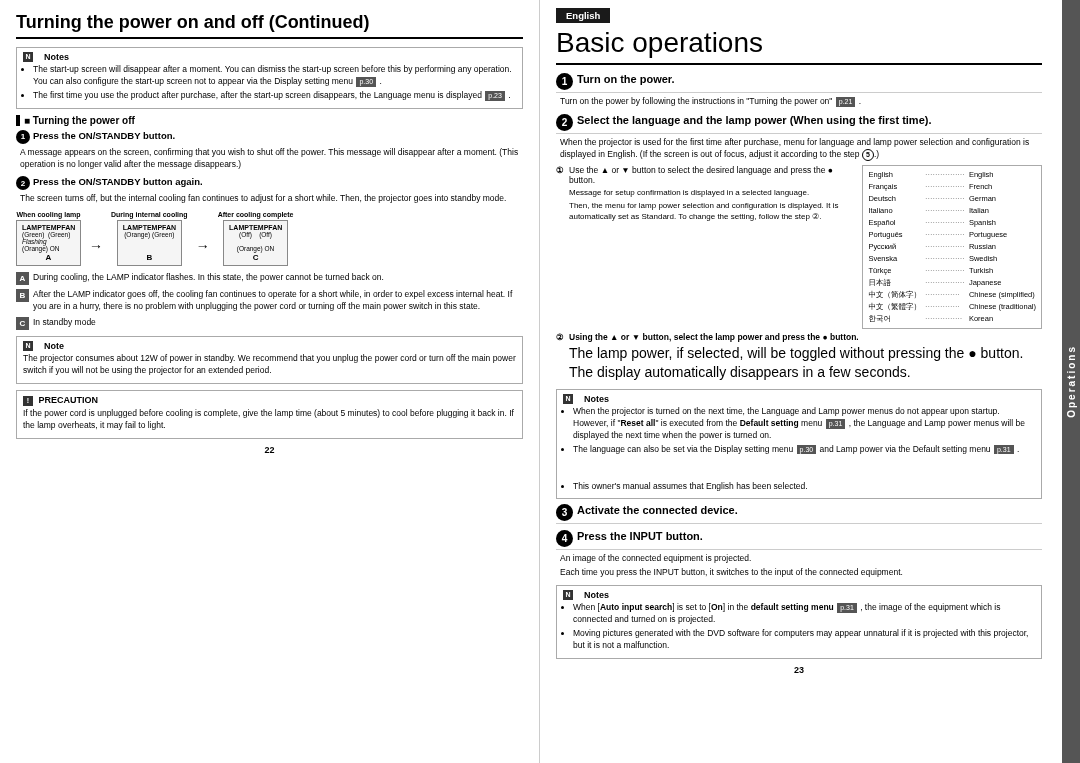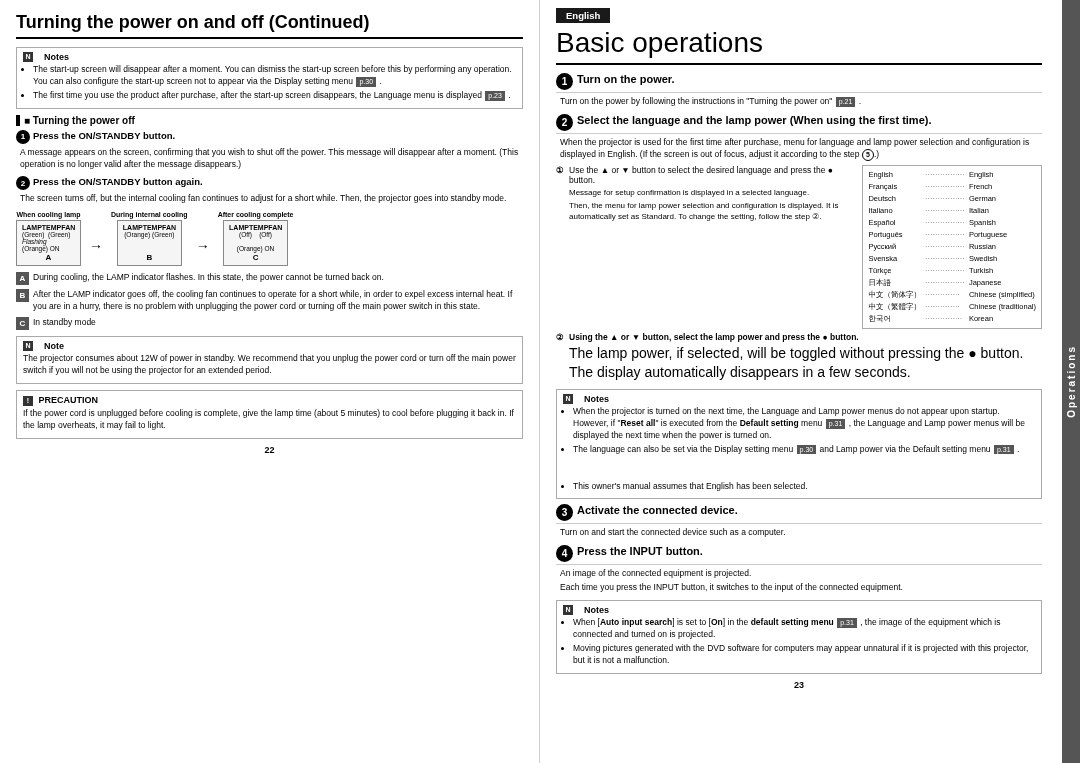--- a/index.html
+++ b/index.html
@@ -481,21 +481,20 @@
           <li style="font-size:8.5px;line-height:1.4;margin-bottom:2px;">The language can also be set via the Display setting menu <span class="ref-link">p.30</span> and Lamp power via the Default setting menu <span class="ref-link">p.31</span> .</li>
           <li style="font-size:8.5px;line-height:1.4;margin-top:25px;">This owner's manual assumes that English has been selected.</li>
         </ul>
       </div>
 
       <div class="big-step">
         <div class="big-step-header">
           <span class="big-step-num">3</span>
           <span>Activate the connected device.</span>
         </div>
-        <div class="step-body">Turn on and start the connected device such as a computer.</div>
       </div>
 
       <div class="big-step">
         <div class="big-step-header">
           <span class="big-step-num">4</span>
           <span>Press the INPUT button.</span>
         </div>
         <div class="step-body">
           <div>An image of the connected equipment is projected.</div>
           <div style="margin-top:2px;">Each time you press the INPUT button, it switches to the input of the connected equipment.</div>

